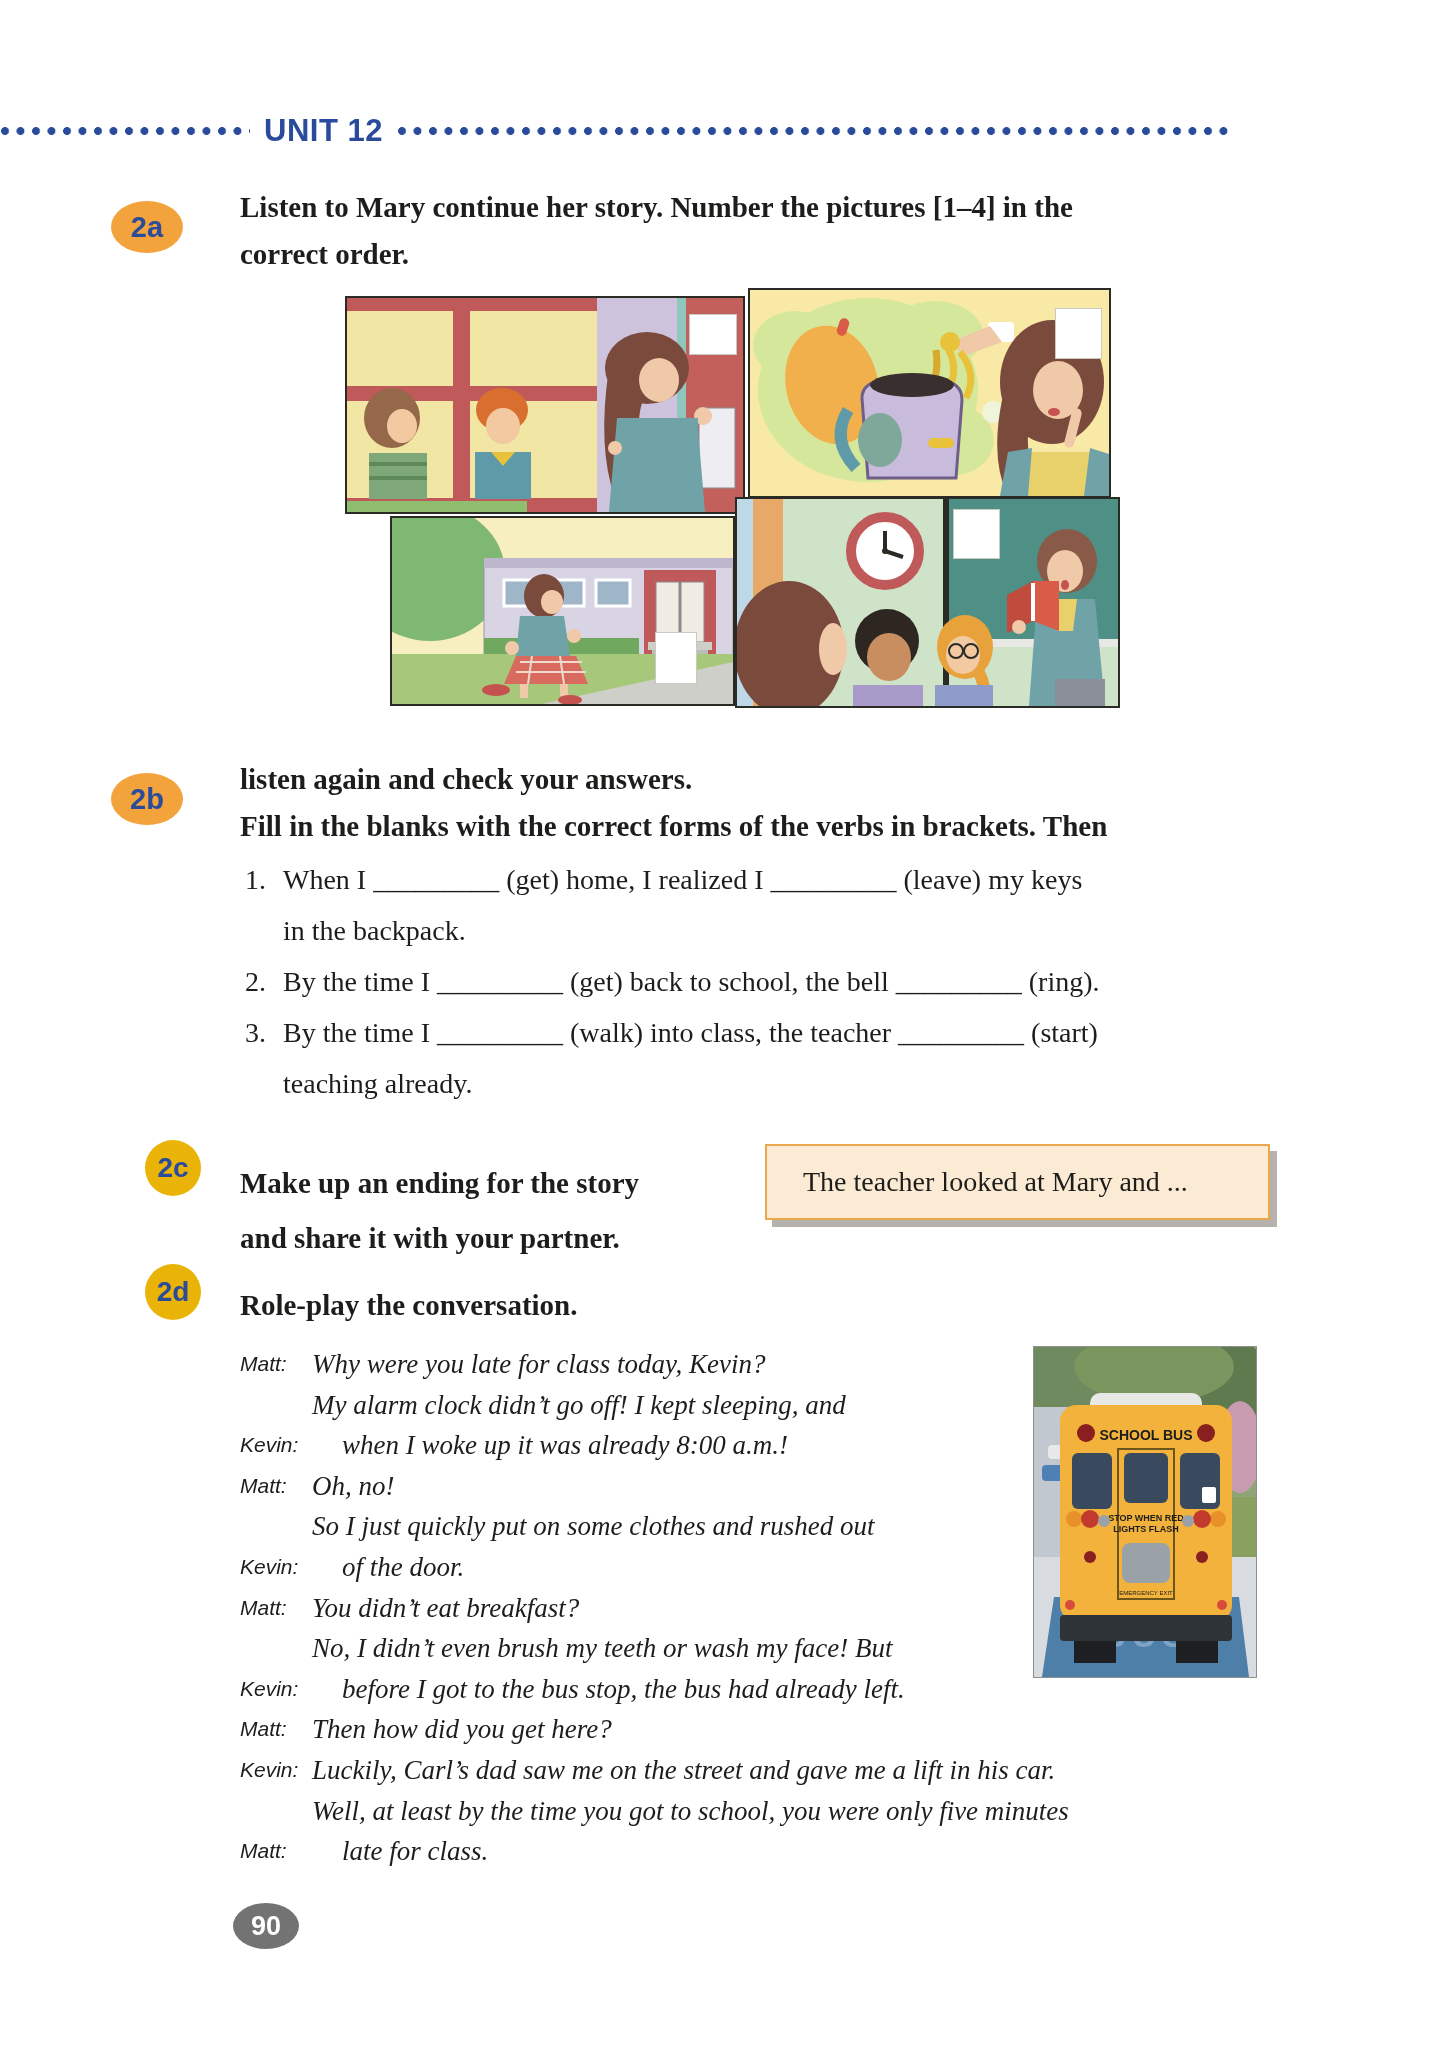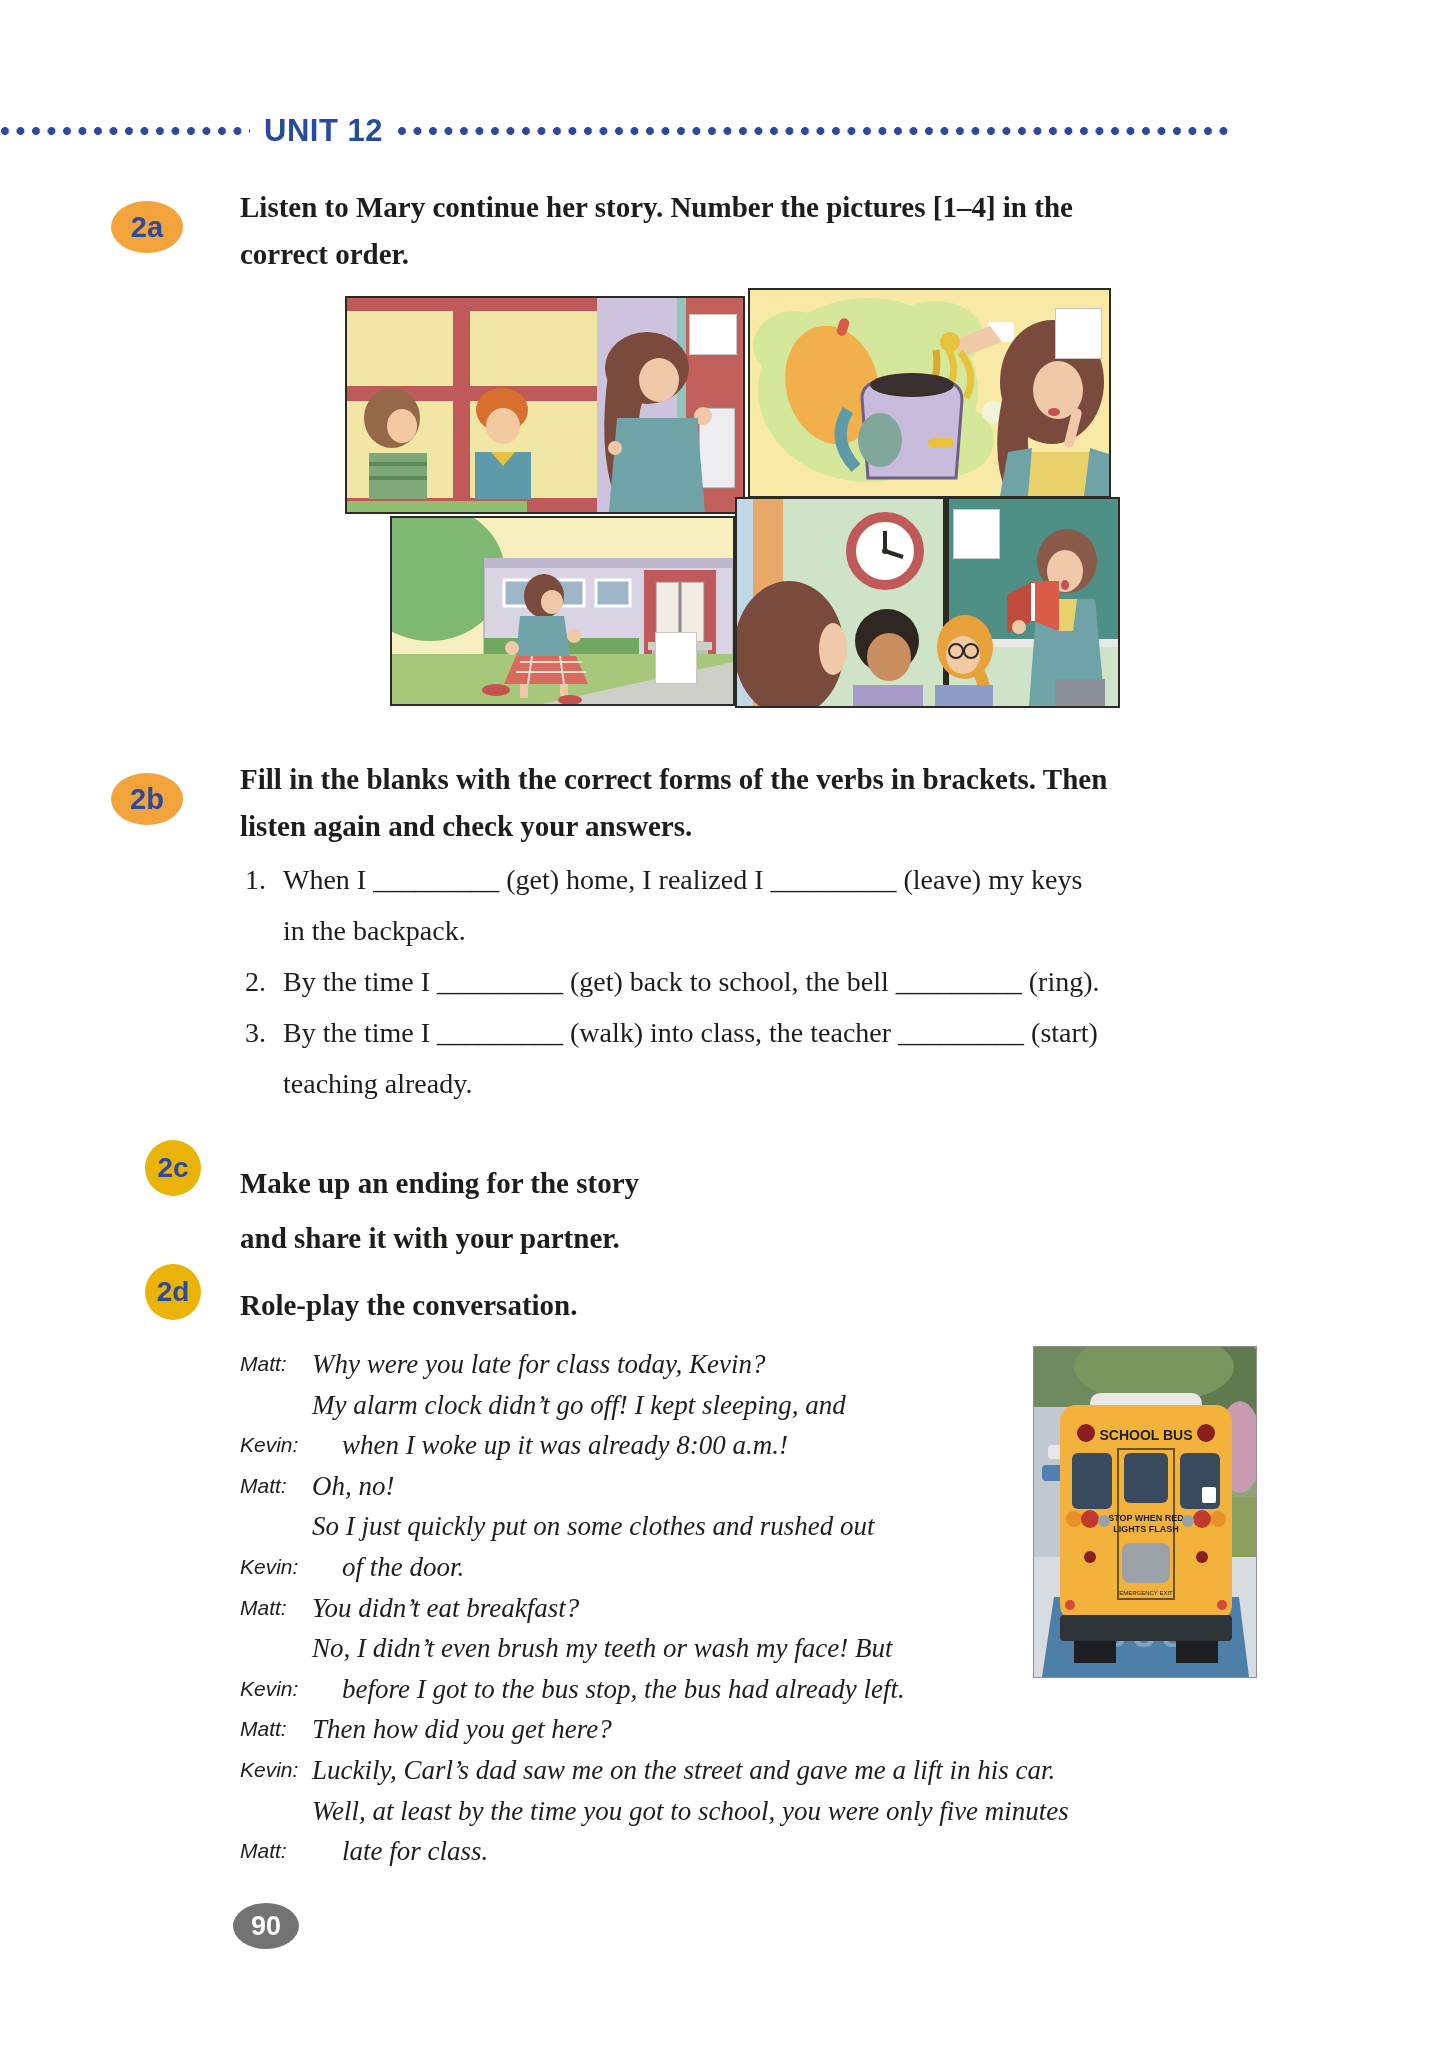--- a/index.html
+++ b/index.html
@@ -256,22 +256,22 @@
   </div>
 
   <svg class="audio-badge" style="left:108px;top:760px;" viewBox="0 0 78 66">
     <g>
       <path d="M11 44 A 29 29 0 0 1 67 44" fill="none" stroke="#ffffff" stroke-width="10" stroke-linecap="round"></path>
     </g>
     <ellipse cx="39" cy="39" rx="36" ry="26" fill="#f2a33c"></ellipse>
     <text x="39" y="49" text-anchor="middle" font-family="Liberation Sans, sans-serif" font-weight="bold" font-size="29" fill="#2b4b9b">2b</text>
   </svg>
   <div class="instruction" style="left:240px;top:756px;">
+      <div>listen again and check your answers.</div>
       <div>Fill in the blanks with the correct forms of the verbs in brackets. Then</div>
-      <div>listen again and check your answers.</div>
     </div>
 
   <div class="items">
 
       <div class="item-row">
         <div class="item-num">1.</div>
         <div class="item-text">
           <div>When I _________ (get) home, I realized I _________ (leave) my keys</div>
           <div>in the backpack.</div>
         </div>
@@ -293,20 +293,23 @@
       </div>
     </div>
 
   <div class="circle-badge" style="left:145px;top:1140px;">
     <span>2c</span>
   </div>
   <div class="instruction" style="left:240px;top:1156px;line-height:55px;">
       <div>Make up an ending for the story</div>
       <div>and share it with your partner.</div>
     </div>
+  <div class="prompt-box">
+    <span>The teacher looked at Mary and ...</span>
+  </div>
 
   <div class="circle-badge" style="left:145px;top:1264px;">
     <span>2d</span>
   </div>
   <div class="instruction" style="left:240px;top:1282px;">
       <div>Role-play the conversation.</div>
     </div>
 
   <div class="dialogue">
 

